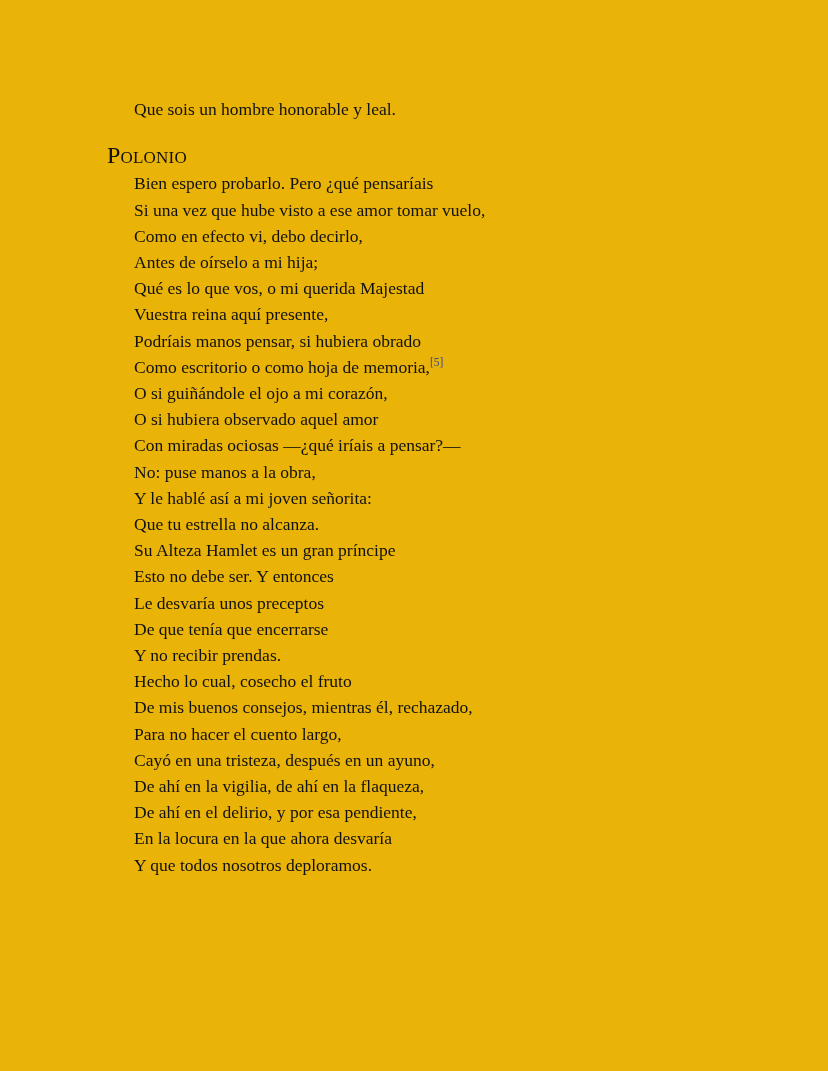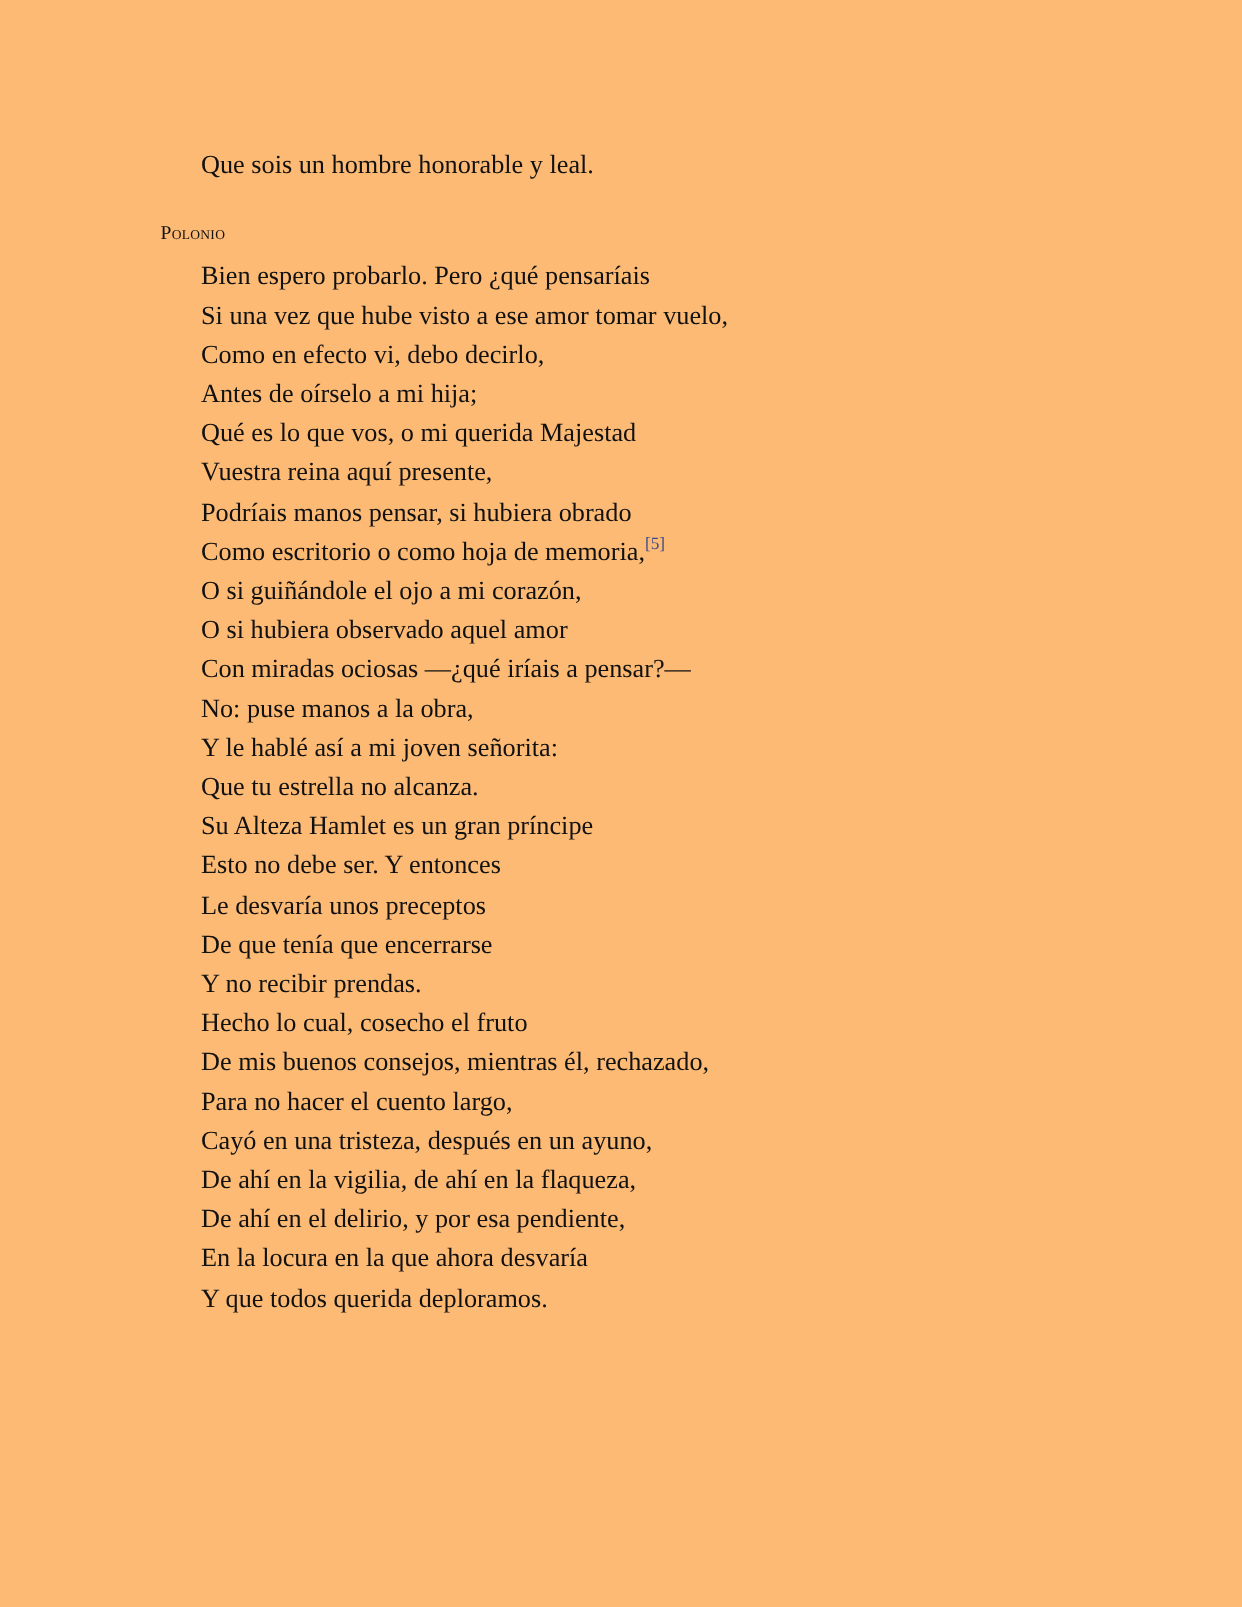--- a/index.html
+++ b/index.html
@@ -5,21 +5,21 @@
 <style>
   html, body {
     margin: 0;
     padding: 0;
     background: #ffffff;
   }
   .page {
     position: relative;
     width: 828px;
     height: 1071px;
-    background: #fdba74;
+    background: #eab308;
     margin: 0 auto;
     overflow: hidden;
     font-family: "Liberation Serif", "DejaVu Serif", serif;
     color: #000000;
     -webkit-font-smoothing: antialiased;
   }
   .content {
     position: absolute;
     left: 107px;
     top: 96px;
@@ -31,21 +31,21 @@
     margin-left: 27px;
     font-size: 17.5px;
     line-height: 26.2px;
     color: #111111;
     white-space: pre-wrap;
   }
   .speaker {
     margin: 0;
     padding: 0;
     margin-left: 0;
-    font-size: 13px;
+    font-size: 24px;
     line-height: 26.2px;
     font-variant: small-caps;
     text-transform: lowercase;
     color: #111111;
     letter-spacing: 0.2px;
   }
   .speaker::first-letter {
     text-transform: uppercase;
   }
   .gap-before-speaker { height: 20px; }
@@ -93,17 +93,17 @@
         <p class="verse-line"><span>Le desvaría unos preceptos</span></p>
         <p class="verse-line"><span>De que tenía que encerrarse</span></p>
         <p class="verse-line"><span>Y no recibir prendas.</span></p>
         <p class="verse-line"><span>Hecho lo cual, cosecho el fruto</span></p>
         <p class="verse-line"><span>De mis buenos consejos, mientras él, rechazado,</span></p>
         <p class="verse-line"><span>Para no hacer el cuento largo,</span></p>
         <p class="verse-line"><span>Cayó en una tristeza, después en un ayuno,</span></p>
         <p class="verse-line"><span>De ahí en la vigilia, de ahí en la flaqueza,</span></p>
         <p class="verse-line"><span>De ahí en el delirio, y por esa pendiente,</span></p>
         <p class="verse-line"><span>En la locura en la que ahora desvaría</span></p>
-        <p class="verse-line"><span>Y que todos querida deploramos.</span></p>
+        <p class="verse-line"><span>Y que todos nosotros deploramos.</span></p>
       </div>
 
   </div>
 </div>
 
 </body></html>

